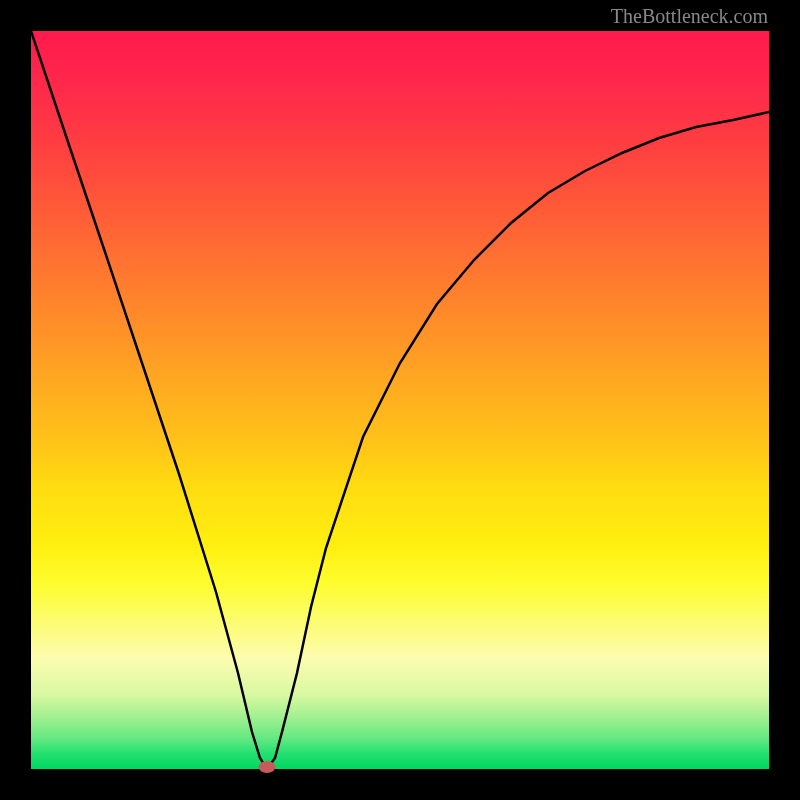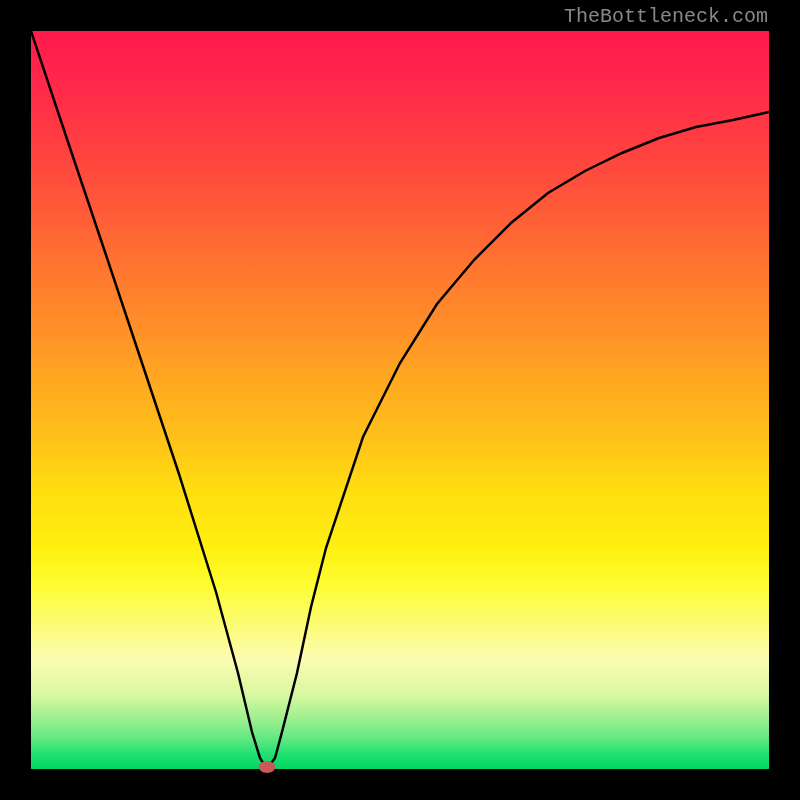--- a/index.html
+++ b/index.html
@@ -39,21 +39,21 @@
         #60e880 96%,
         #20e070 98%,
         #00d860 100%
       );
     }
     .watermark {
       position: absolute;
       top: 5px;
       right: 32px;
       color: #888;
-      font-family: Liberation Mono, monospace;
+      font-family: Liberation Serif, serif;
       font-size: 20px;
       font-weight: 500;
       z-index: 10;
     }
     .curve-svg {
       position: absolute;
       left: 31px;
       top: 31px;
       width: 738px;
       height: 738px;

